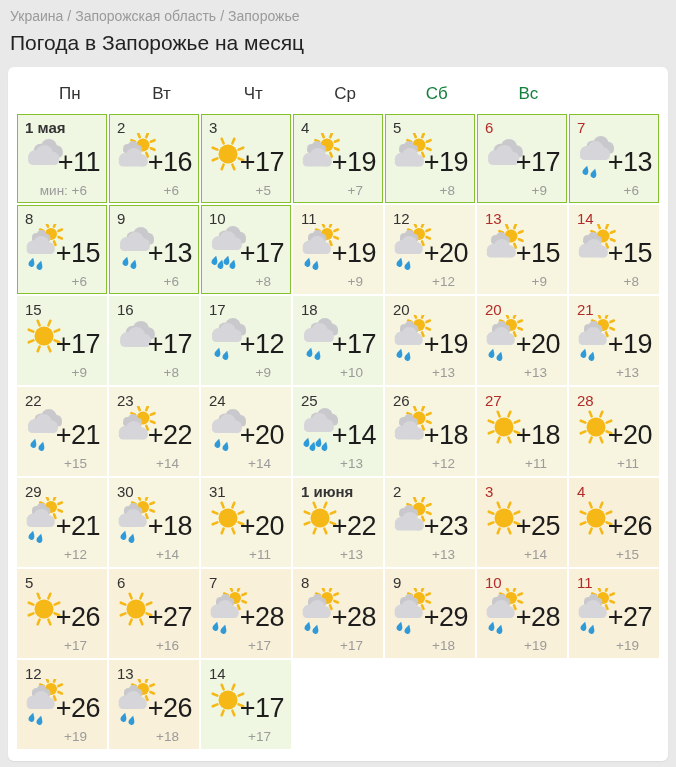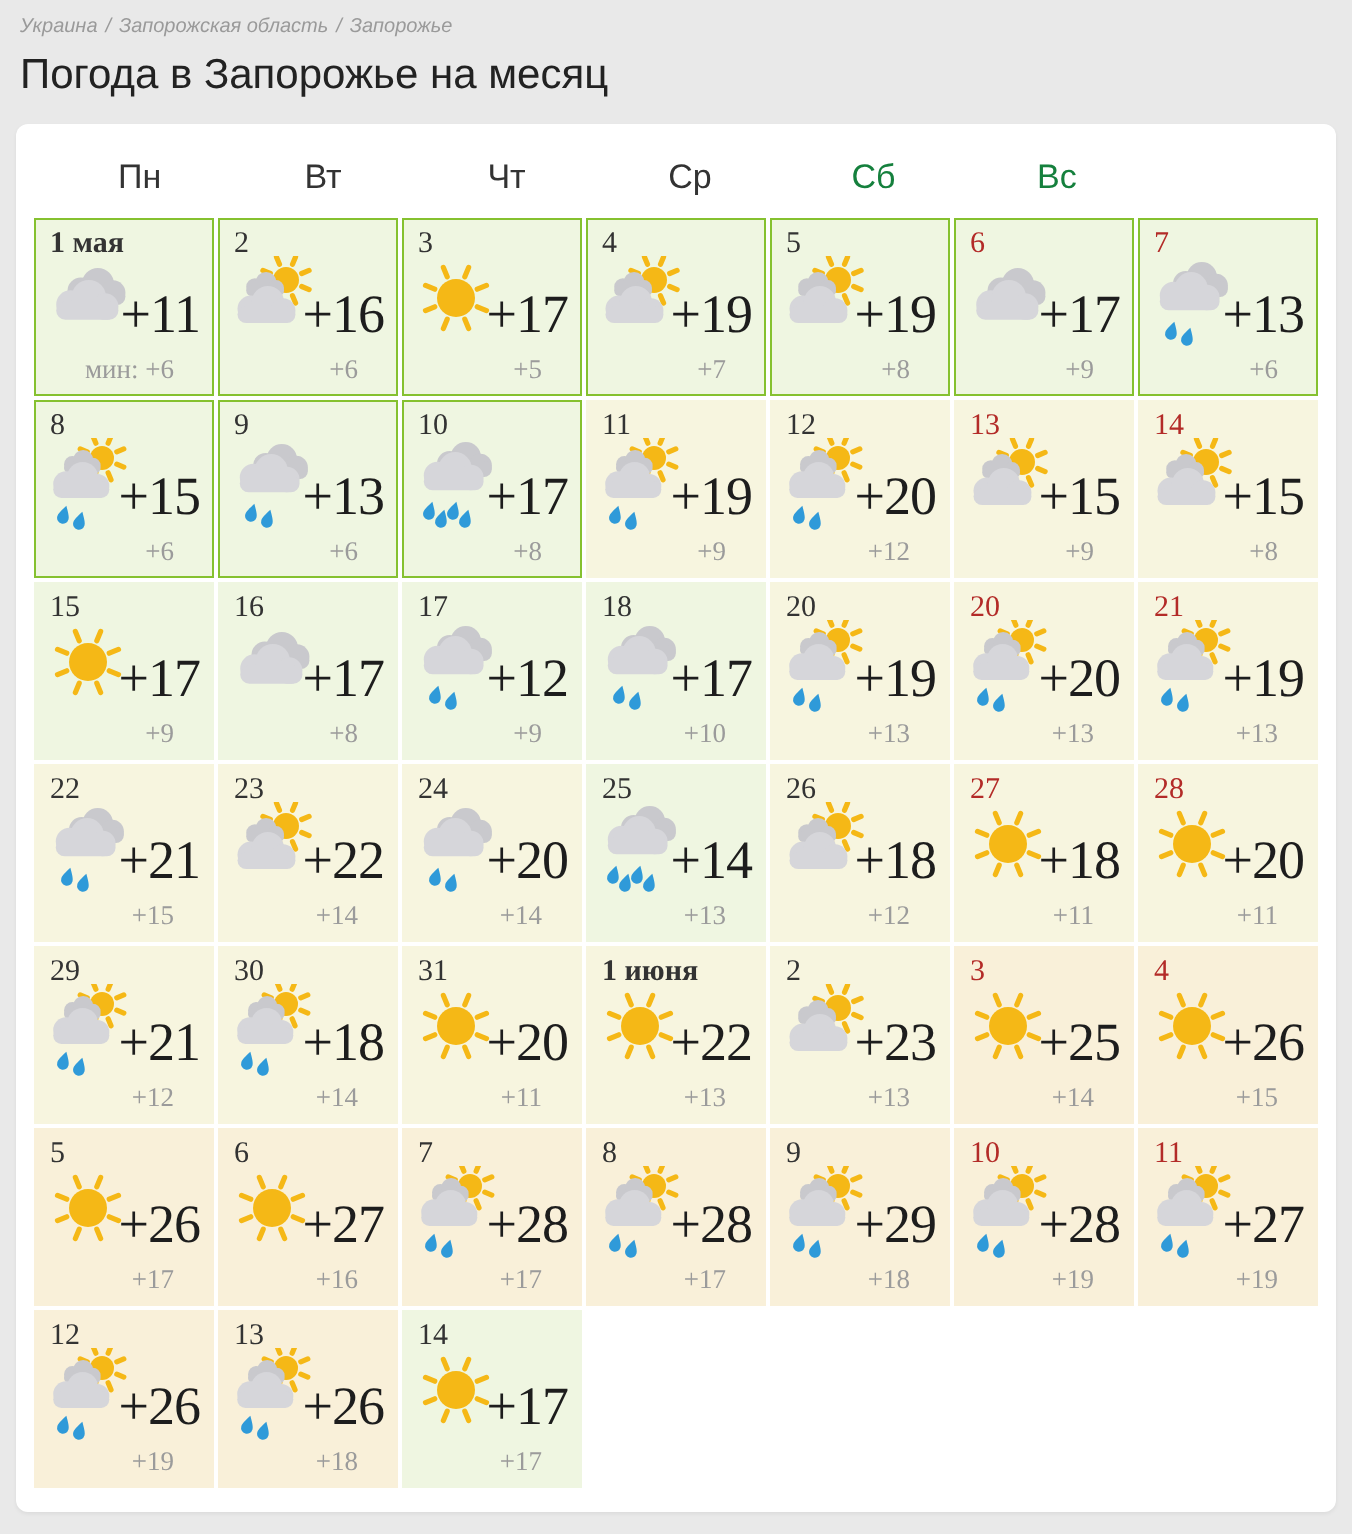--- a/index.html
+++ b/index.html
@@ -1,26 +1,26 @@
 <!DOCTYPE html>
 <html><head>
 <meta charset="utf-8">
 <style>
   html,body{margin:0;padding:0;background:#e9e9e9;font-family:"Liberation Sans",sans-serif;}
   .page{width:676px;height:767px;background:#e9e9e9;overflow:hidden;position:relative;}
   .topbar{padding:8px 0 0 10px;}
-  .crumbs{font-size:10px;color:#9a9a9a;font-style:italic;}
+  .crumbs{font-size:14px;color:#9a9a9a;}
   .crumbs a{color:#9a9a9a;text-decoration:none;cursor:pointer;}
   .crumb-sep{margin:0 4px;color:#9a9a9a;}
   h1.title{margin:7px 0 12px 0;font-size:21px;font-weight:400;color:#222;}
   .card{margin:0 8px;background:#fff;border-radius:6px;padding:9px 9px 12px 9px;box-shadow:0 1px 2px rgba(0,0,0,.06);}
   .dow{display:grid;grid-template-columns:repeat(7,1fr);}
   .dow span{font-size:17px;color:#333;padding:8px 0 10px 14px;text-align:center;}
   .dow span.wk{color:#15803d;}
-  .cal{display:grid;grid-template-columns:repeat(7,1fr);gap:2px;font-family:Liberation Serif, serif;}
+  .cal{display:grid;grid-template-columns:repeat(7,1fr);gap:2px;}
   .cell{position:relative;height:89px;background:#f7f5df;}
   .cell.exact{background:#edf7e0;outline:1px solid #85c12f;outline-offset:-1px;}
   .cell.cold{background:#eff6e1;}
   .cell.mild{background:#f7f5df;}
   .cell.warm{background:#f9f0d9;}
   .cell.empty{background:#fff;}
   .num{position:absolute;top:5px;left:8px;font-size:15px;color:#333;}
   .num.red{color:#b32b28;}
   .num.bold{font-weight:bold;}
   .wico{position:absolute;left:4px;top:19px;}

